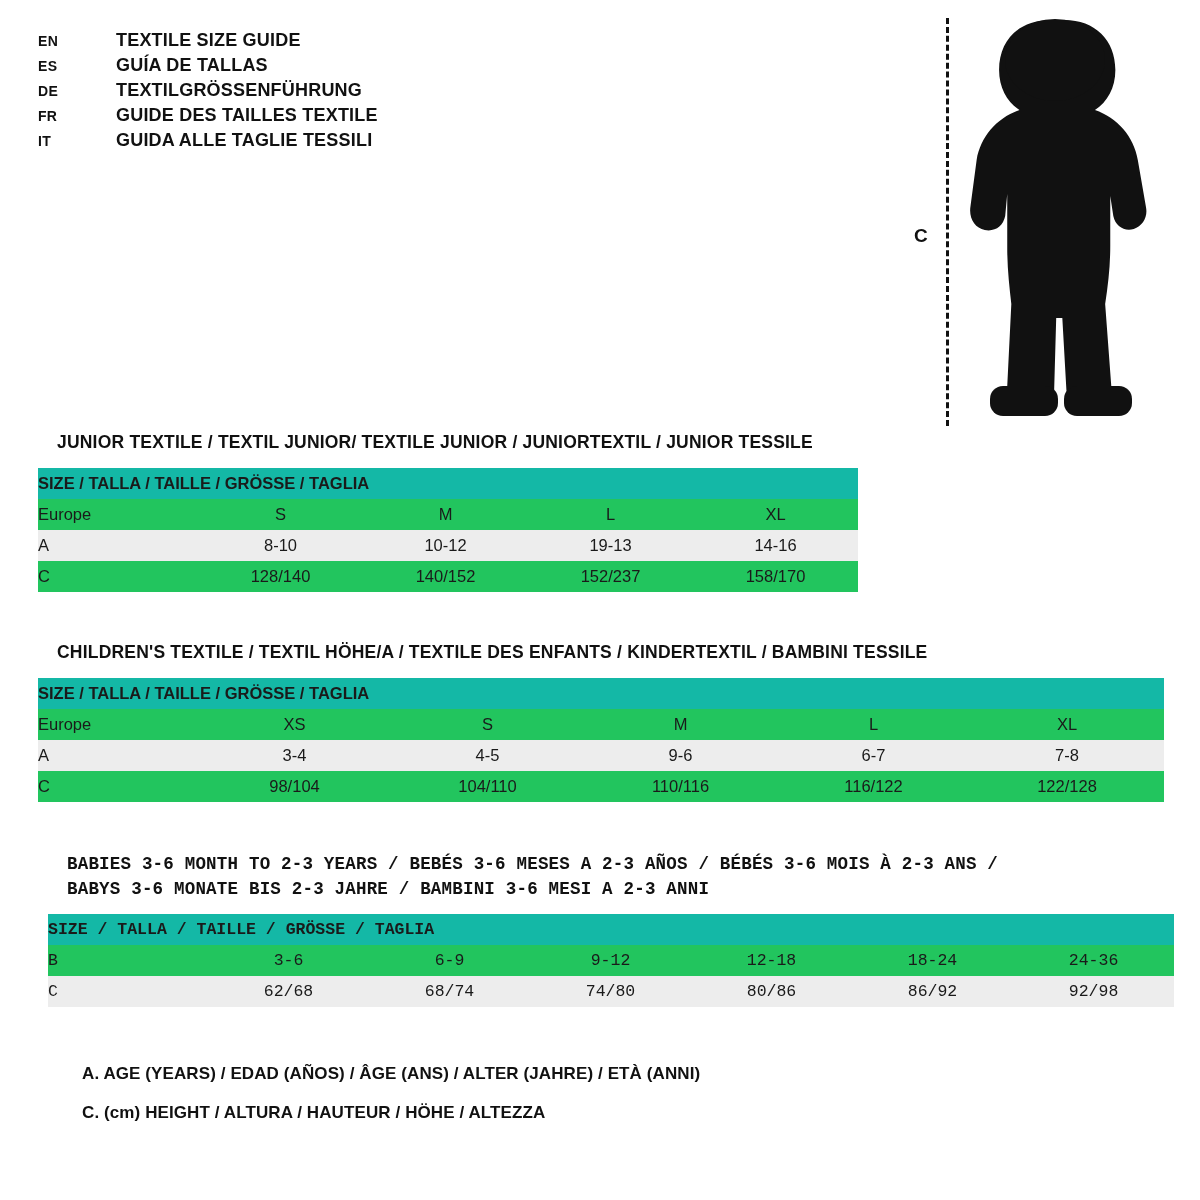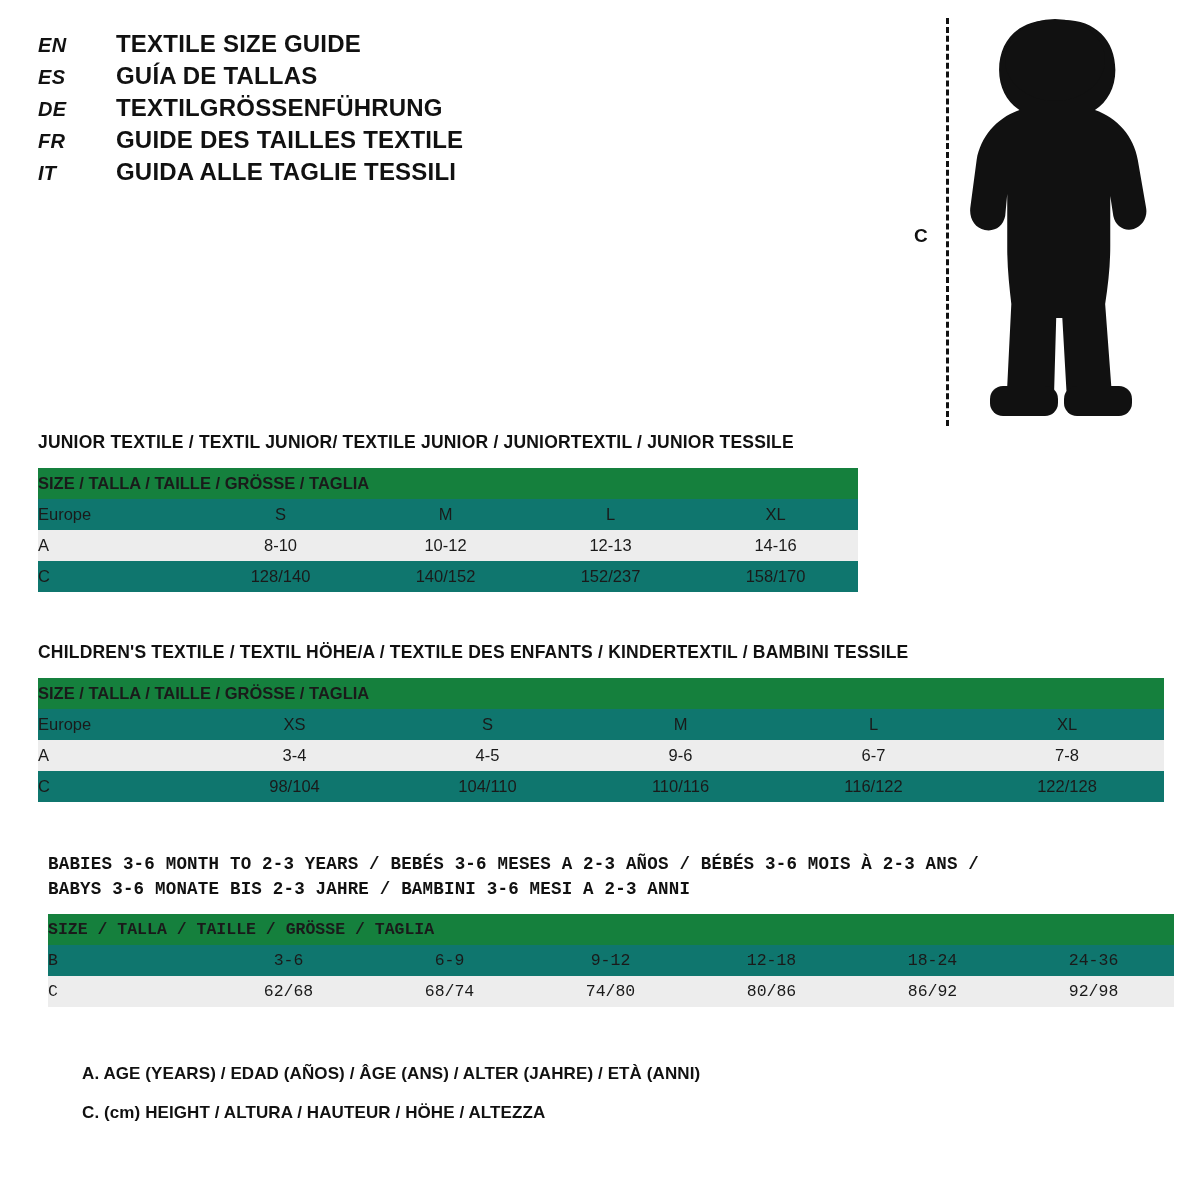--- a/index.html
+++ b/index.html
@@ -23,28 +23,27 @@
     left: 38px;
     width: 560px;
   }
   .lang-row {
     display: flex;
     align-items: baseline;
     margin-bottom: 4px;
   }
   .lang-code {
     width: 78px;
-    font-size: 20px;
+    font-size: 14px;
     font-weight: 700;
     letter-spacing: 0.3px;
     color: #111;
-    font-style: italic;
   }
   .lang-title {
-    font-size: 24px;
+    font-size: 18px;
     font-weight: 700;
     letter-spacing: 0.2px;
     color: #111;
   }
 
   
   .figure-area {
     position: absolute;
     top: 10px;
     left: 900px;
@@ -75,42 +74,43 @@
     height: 410px;
   }
 
   
   .section-title {
     font-size: 17.5px;
     font-weight: 700;
     letter-spacing: 0.2px;
     color: #111;
     line-height: 1.45;
+    margin-left: 19px;
   }
 
   
   table.size-table {
     border-collapse: collapse;
     table-layout: fixed;
   }
   table.size-table td {
     font-size: 16.5px;
     color: #1a1a1a;
     height: 31px;
     padding: 0;
     vertical-align: middle;
   }
   .hdr-row td {
-    background: #15803d;
+    background: #14b8a6;
     font-weight: 700;
     font-size: 16.5px;
     padding-left: 8px;
     height: 29px;
   }
-  .row-light td { background: #0f766e; }
+  .row-light td { background: #22c55e; }
   .row-grey td { background: #ededed; }
   .cell-label {
     padding-left: 8px;
     text-align: left;
   }
   .cell-val {
     text-align: center;
   }
 
   
@@ -216,21 +216,21 @@
         <td class="cell-label">Europe</td>
         <td class="cell-val">S</td>
         <td class="cell-val">M</td>
         <td class="cell-val">L</td>
         <td class="cell-val">XL</td>
       </tr>
       <tr class="row-grey">
         <td class="cell-label">A</td>
         <td class="cell-val">8-10</td>
         <td class="cell-val">10-12</td>
-        <td class="cell-val">12-13</td>
+        <td class="cell-val">19-13</td>
         <td class="cell-val">14-16</td>
       </tr>
       <tr class="row-light">
         <td class="cell-label">C</td>
         <td class="cell-val">128/140</td>
         <td class="cell-val">140/152</td>
         <td class="cell-val">152/237</td>
         <td class="cell-val">158/170</td>
       </tr>
     </tbody>

